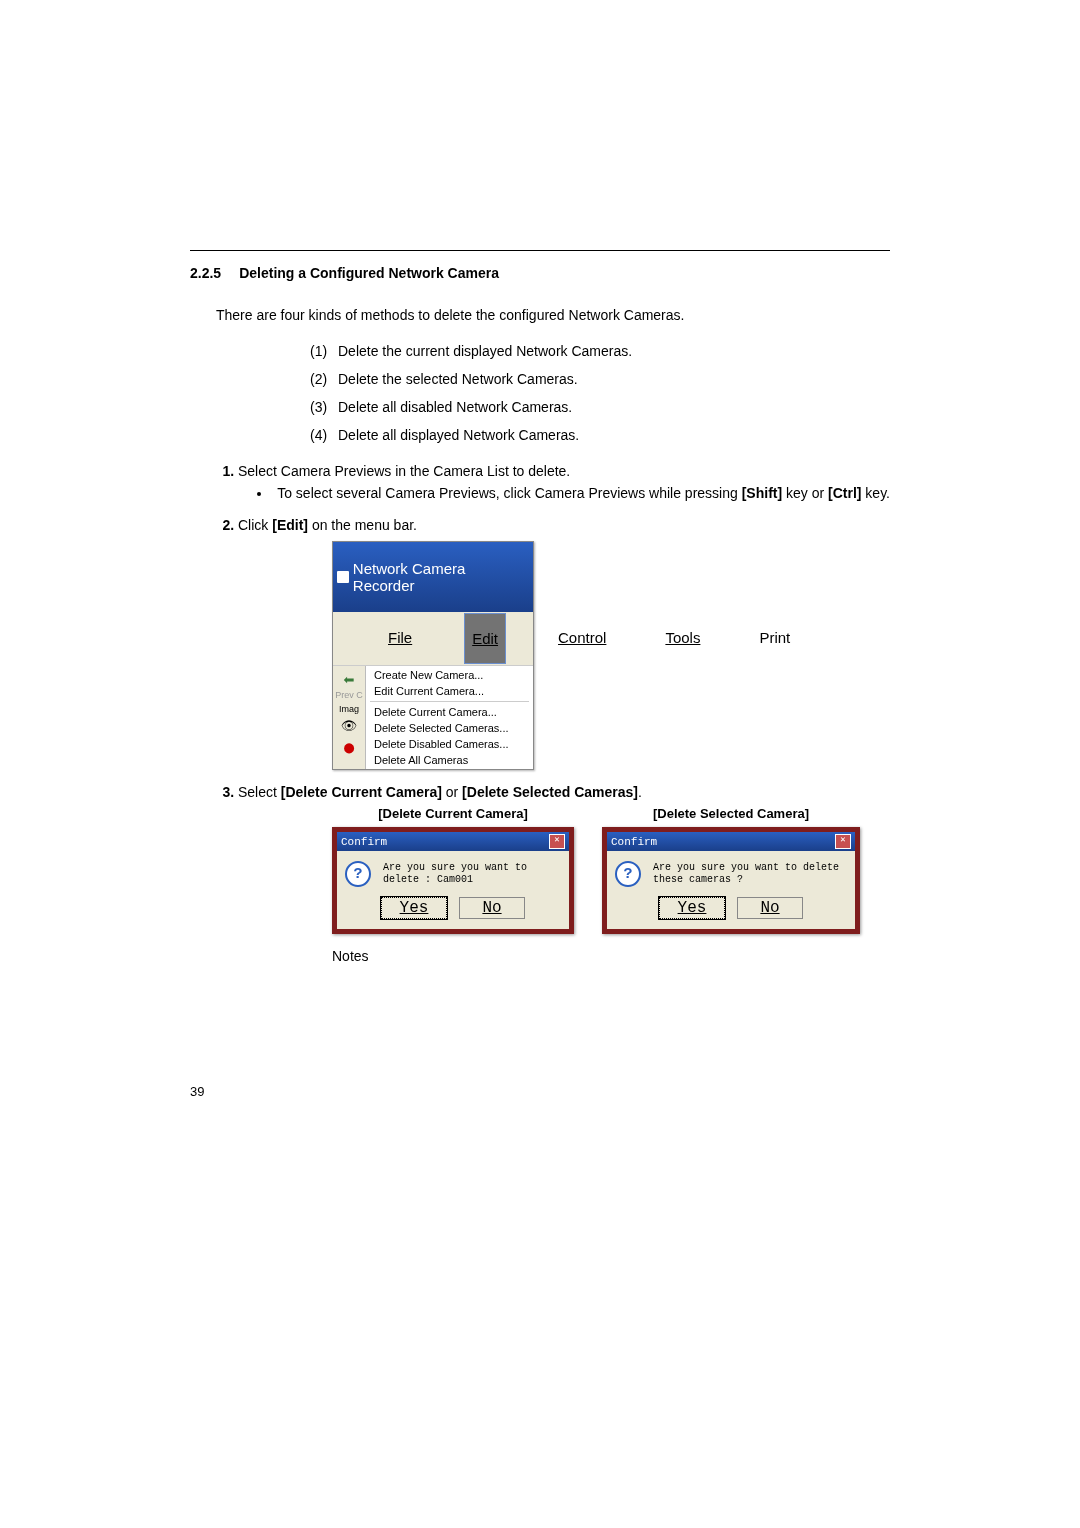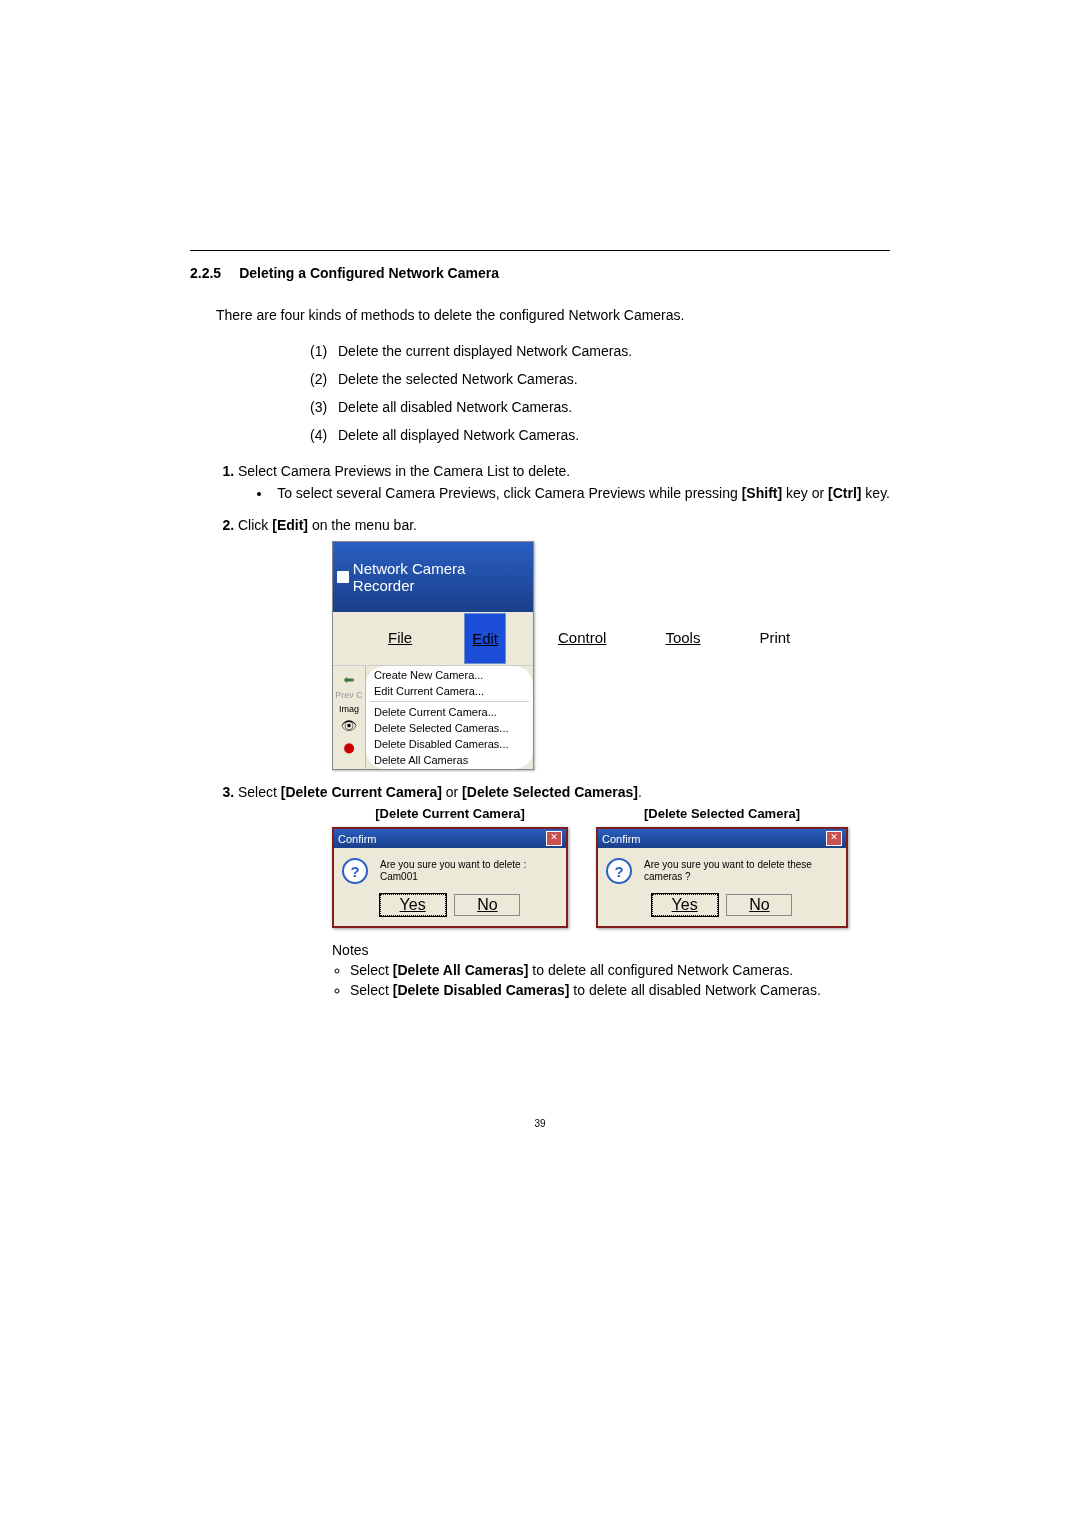--- a/index.html
+++ b/index.html
@@ -100,21 +100,21 @@
     background: #ece9d8;
     border-bottom: 1px solid #ccc;
     padding: 1px 3px;
   }
   .menu-menubar .item {
     padding: 16px 7px;
     font-size: 15px;
     margin-left: 45px;
   }
   .menu-menubar .item.selected {
-    background: #1d4ed8;
+    background: #737373;
     border: 1px solid #6a8fd0;
   }
   .menu-body {
     display: flex;
   }
   .menu-side {
     width: 32px;
     background: #ece9d8;
     display: flex;
     flex-direction: column;
@@ -132,21 +132,20 @@
     font-size: 13px;
   }
   .side-label {
     font-size: 9px;
     color: #999;
   }
   .menu-drop {
     flex: 1;
     background: #fff;
     padding: 1px 0;
-    border-radius: 19px;
   }
   .menu-drop .mitem {
     padding: 2px 8px;
     font-size: 11px;
   }
   .menu-drop .divider {
     border-top: 1px solid #ccc;
     margin: 2px 4px;
   }
   
@@ -159,24 +158,24 @@
     flex: 0 0 auto;
   }
   .dialog-label {
     font-weight: bold;
     font-size: 13px;
     text-align: center;
     margin-bottom: 6px;
   }
   .confirm-dlg {
     width: 232px;
-    border: 2px solid #7f1d1d;
+    border: 5px solid #7f1d1d;
     background: #ece9d8;
     box-shadow: 1px 1px 3px rgba(0,0,0,0.4);
-    font-family: Liberation Sans, sans-serif;
+    font-family: Liberation Mono, monospace;
     font-size: 10px;
   }
   .dlg-tb {
     background: linear-gradient(to bottom, #2a5fc1, #1a3f8a);
     color: #fff;
     padding: 2px 4px;
     display: flex;
     align-items: center;
     justify-content: space-between;
     font-size: 11px;
@@ -238,22 +237,22 @@
     margin: 14px 0 4px 94px;
   }
   .notes-list {
     margin: 0 0 0 94px;
     padding-left: 18px;
   }
   .notes-list li {
     margin-bottom: 4px;
   }
   .page-num {
-    text-align: center;
-    font-size: 10px;
+    text-align: left;
+    font-size: 13px;
     margin-top: 120px;
   }
   .u { text-decoration: underline; }
 </style>
 </head>
 <body>
 
 <div class="page">
   <hr class="rule">
 
@@ -352,25 +351,17 @@
             </div>
             <div class="dlg-btns">
               <span class="dlg-btn focus"><span class="u">Yes</span></span>
               <span class="dlg-btn"><span class="u">No</span></span>
             </div>
           </div>
         </div>
       </div>
 
       <div class="notes-heading">Notes</div>
-      <ul class="notes-list">
-        <li>
-          <span>Select </span><b>[Delete All Cameras]</b><span> to delete all configured Network Cameras.</span>
-        </li>
-        <li>
-          <span>Select </span><b>[Delete Disabled Cameras]</b><span> to delete all disabled Network Cameras.</span>
-        </li>
-      </ul>
     </li>
   </ol>
 
   <div class="page-num">39</div>
 </div>
 
 </body></html>

